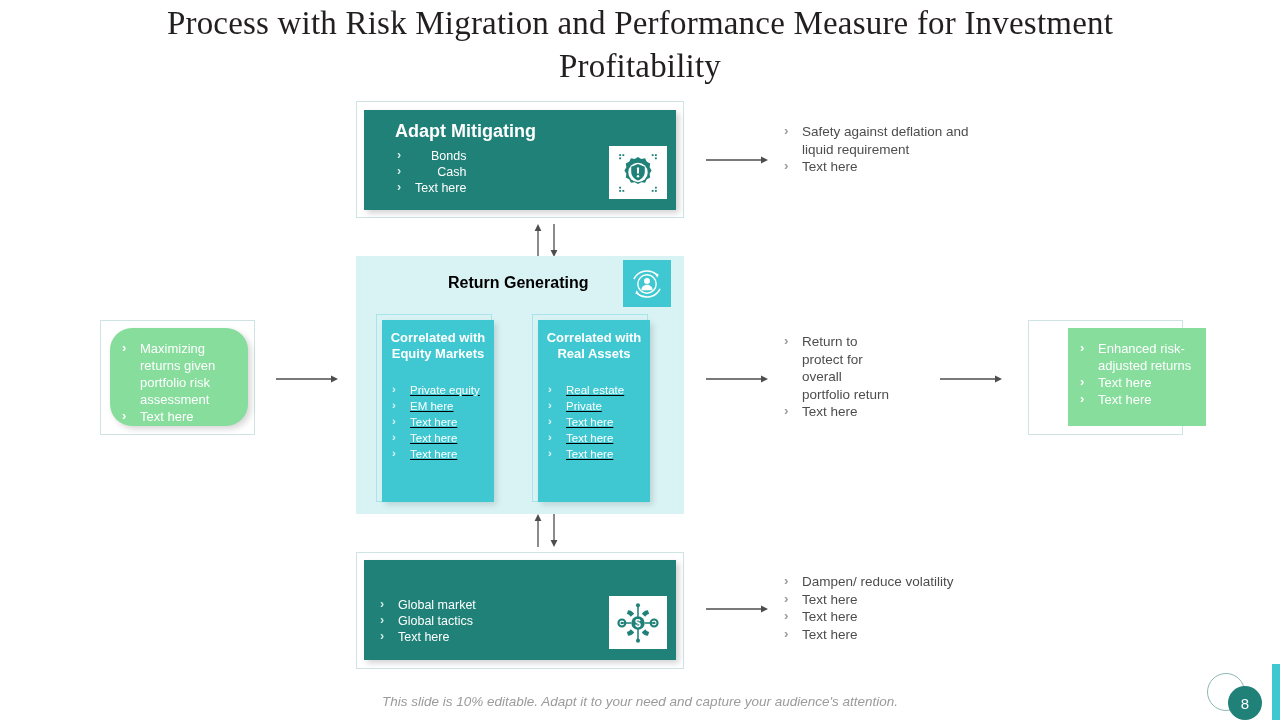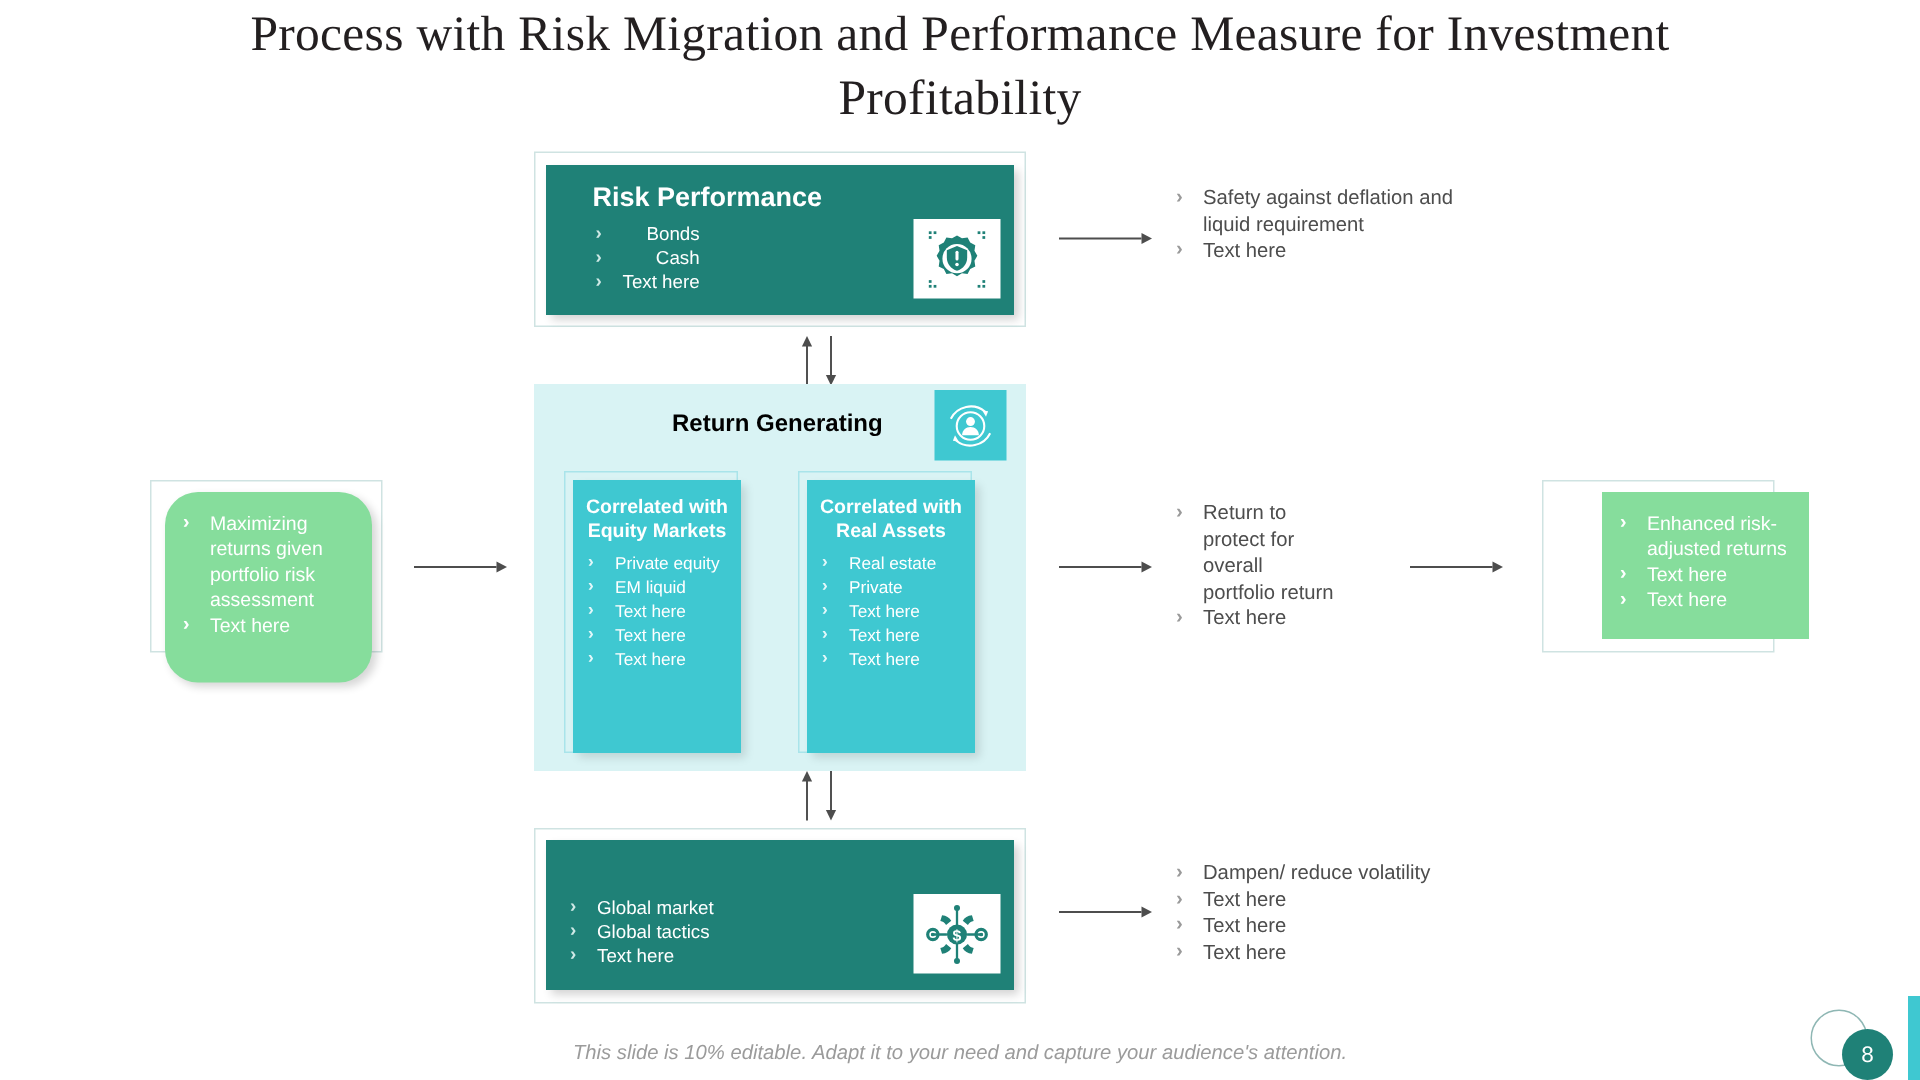--- a/index.html
+++ b/index.html
@@ -60,21 +60,21 @@
   }
   .inner-frame{position:absolute;box-sizing:border-box;border:1px solid #a9e4ea;}
   .cyan-card{
     position:absolute;box-sizing:border-box;background:#3fc8d1;
     box-shadow:3px 3px 6px rgba(0,0,0,.13);
   }
   .cyan-card h4{
     margin:0;padding:10px 6px 4px 6px;text-align:center;color:#ffffff;
     font-size:13px;line-height:16px;font-weight:bold;
   }
-  .cyan-card .bullets{position:static;margin-top:2px;padding-left:8px;}
+  .cyan-card .bullets{position:static;margin-top:16px;padding-left:8px;text-decoration:underline;}
   .cyan-card .bullets li{font-size:11.5px;line-height:16px;color:#ffffff;}
   .cyan-card .bullets li:before{color:#e3f8fa;}
 
   
   .green-box{
     position:absolute;box-sizing:border-box;background:#86dd9c;
   }
   .green-box.rounded{border-radius:22px;box-shadow:3px 3px 6px rgba(0,0,0,.16);}
   .green-box .bullets{position:static;padding:12px 8px 8px 10px;}
   .green-box .bullets li{
@@ -111,21 +111,21 @@
 </style>
 </head>
 <body>
 
 <div class="slide">
 
   <div class="title">Process with Risk Migration and Performance Measure for Investment Profitability</div>
 
   <div class="frame" style="left:356px;top:101px;width:328px;height:117px;"></div>
   <div class="teal-box" style="left:364px;top:110px;width:312px;height:100px;">
-    <div class="teal-title" style="left:31px;top:11px;font-size:18px;">Risk Performance</div>
+    <div class="teal-title" style="left:31px;top:11px;font-size:18px;">Adapt Mitigating</div>
     <ul class="bullets b-white" style="left:31px;top:38px;font-size:12.5px;line-height:16px;text-align:right;">
       <li>Bonds</li>
       <li>Cash</li>
       <li>Text here</li>
     </ul>
     <div class="icon-tile" style="left:245px;top:36px;width:58px;height:53px;">
       <svg width="44" height="44" viewBox="0 0 48 48" aria-hidden="true">
         <g fill="#1f8177">
           <path d="M24 6.5l3.6 2.1 4.1-.6 1.9 3.7 3.7 1.9-.6 4.1 2.1 3.6-2.1 3.6.6 4.1-3.7 1.9-1.9 3.7-4.1-.6-3.6 2.1-3.6-2.1-4.1.6-1.9-3.7-3.7-1.9.6-4.1-2.1-3.6 2.1-3.6-.6-4.1 3.7-1.9 1.9-3.7 4.1.6z"></path>
         </g>
@@ -187,21 +187,21 @@
         <circle cx="24" cy="20.6" r="3.4" fill="#ffffff"></circle>
         <path d="M17.6 31c0-3.6 2.9-6.2 6.4-6.2s6.4 2.6 6.4 6.2z" fill="#ffffff"></path>
       </svg>
     </div>
 
     <div class="inner-frame" style="left:20px;top:58px;width:116px;height:188px;"></div>
     <div class="cyan-card" style="left:26px;top:64px;width:112px;height:182px;">
       <h4>Correlated with Equity Markets</h4>
       <ul class="bullets">
         <li>Private equity</li>
-        <li>EM liquid</li>
+        <li>EM here</li>
         <li>Text here</li>
         <li>Text here</li>
         <li>Text here</li>
       </ul>
     </div>
 
     <div class="inner-frame" style="left:176px;top:58px;width:116px;height:188px;"></div>
     <div class="cyan-card" style="left:182px;top:64px;width:112px;height:182px;">
       <h4>Correlated with Real Assets</h4>
       <ul class="bullets">
@@ -280,21 +280,21 @@
   <div class="side-text" style="left:782px;top:573px;width:230px;">
     <ul class="bullets b-dark">
       <li>Dampen/ reduce volatility</li>
       <li>Text here</li>
       <li>Text here</li>
       <li>Text here</li>
     </ul>
   </div>
 
   <div class="frame" style="left:100px;top:320px;width:155px;height:115px;"></div>
-  <div class="green-box rounded" style="left:110px;top:328px;width:138px;height:127px;">
+  <div class="green-box rounded" style="left:110px;top:328px;width:138px;height:98px;">
     <ul class="bullets">
       <li>Maximizing returns given portfolio risk assessment</li>
       <li>Text here</li>
     </ul>
   </div>
   <div class="arrow-h" style="left:276px;top:371px;width:62px;">
     <svg width="62" height="12" viewBox="0 0 62 12">
       <line x1="0" y1="6" x2="55" y2="6" stroke="#4d4d4d" stroke-width="1.3"></line>
       <path d="M55 2.4 L62 6 L55 9.6 Z" fill="#4d4d4d"></path>
     </svg>

